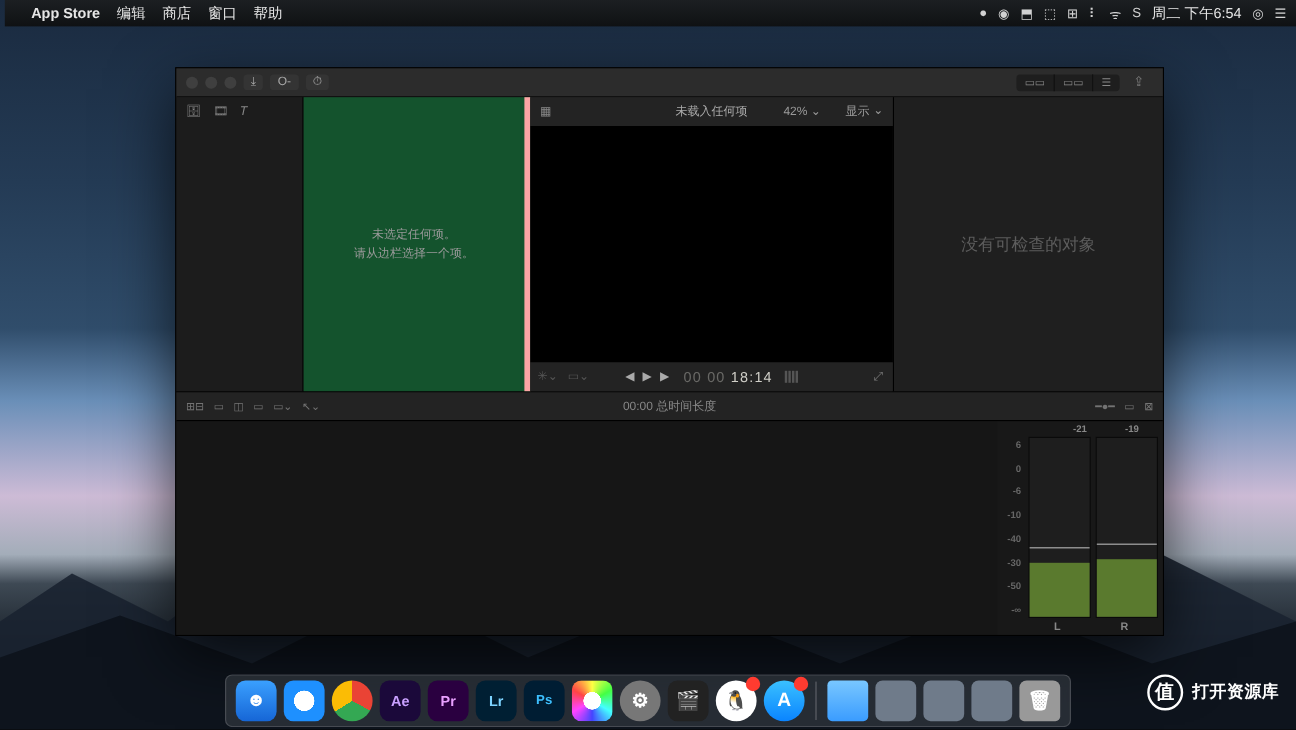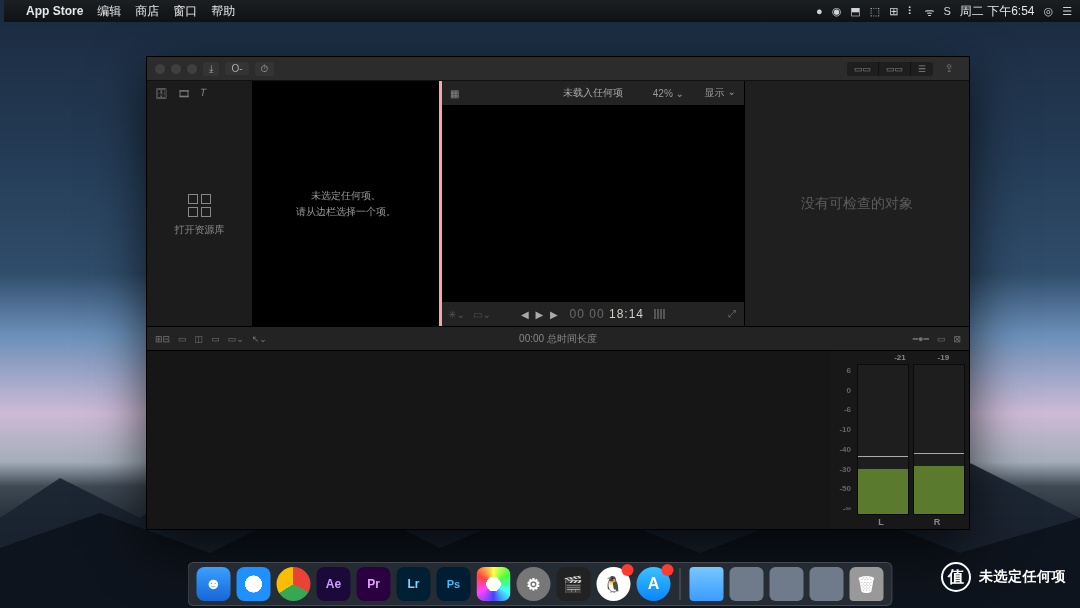--- a/index.html
+++ b/index.html
@@ -72,21 +72,21 @@
     .titlebar .share { width:24px; text-align:center; color:#777; font-size:11px; }
 
     .upper { display: flex; height: 246px; border-bottom: 1px solid #000; }
     .libcol { width: 106px; background: #1c1c1c; border-right: 1px solid #000; display:flex; flex-direction:column; }
     .lib-tabs { height: 24px; display:flex; align-items:center; gap:10px; padding:0 8px; color:#888; font-size:10px;}
     .lib-body { flex:1; display:flex; flex-direction:column; align-items:center; justify-content:center; gap:6px; color:#888;}
     .lib-icon { display:grid; grid-template-columns: repeat(2,10px); gap:3px; }
     .lib-icon span{ width:10px;height:10px;border:1px solid #888; }
     .lib-label{ font-size:10px; }
 
-    .browsecol { width: 189px; background: #000000; border-right: 3px solid #fca5a5;
+    .browsecol { width: 189px; background: #14532d; border-right: 5px solid #fca5a5;
       display:flex; flex-direction:column; align-items:center; justify-content:center; color:#999; font-size:10px; text-align:center; }
     .browsecol .msg{line-height:1.6;}
 
     .viewercol { width: 303px; background: #1a1a1a; border-right:1px solid #000; display:flex; flex-direction:column; }
     .viewer-head { height:24px; background:#232323; display:flex; align-items:center; justify-content:center; gap:8px; font-size:10px; color:#aaa; position:relative; }
     .viewer-head .vh-left{ position:absolute; left:8px; color:#888; font-size:10px;}
     .viewer-head .vh-pct{ position:absolute; right:60px; color:#999;}
     .viewer-head .vh-disp{ position:absolute; right:8px; color:#999; display:flex; gap:3px;}
     .viewer-body { flex:1; background:#000; }
     .transport { height: 24px; background: #232323; display:flex; align-items:center; justify-content:center; gap:10px; color:#888; font-size:10px; position:relative;}
@@ -175,29 +175,20 @@
     </div>
   </div>
 
   <div class="upper">
     <div class="libcol">
       <div class="lib-tabs">
         <span>🗄</span>
         <span>🎞</span>
         <span>𝑇</span>
       </div>
-      <div class="lib-body">
-        <div class="lib-icon">
-            <span></span>
-            <span></span>
-            <span></span>
-            <span></span>
-          </div>
-        <div class="lib-label">打开资源库</div>
-      </div>
     </div>
 
     <div class="browsecol">
       <div class="msg">
         <div>未选定任何项。</div>
         <div>请从边栏选择一个项。</div>
       </div>
     </div>
 
     <div class="viewercol">
@@ -302,14 +293,14 @@
   <div class="sep"></div>
   <div class="app folder"></div>
   <div class="app generic"></div>
   <div class="app generic"></div>
   <div class="app generic"></div>
   <div class="app trash">🗑</div>
 </div>
 
 <div class="watermark">
   <div class="circ">值</div>
-  <div class="txt">未选定任何项</div>
+  <div class="txt">打开资源库</div>
 </div>
 
 </body></html>

